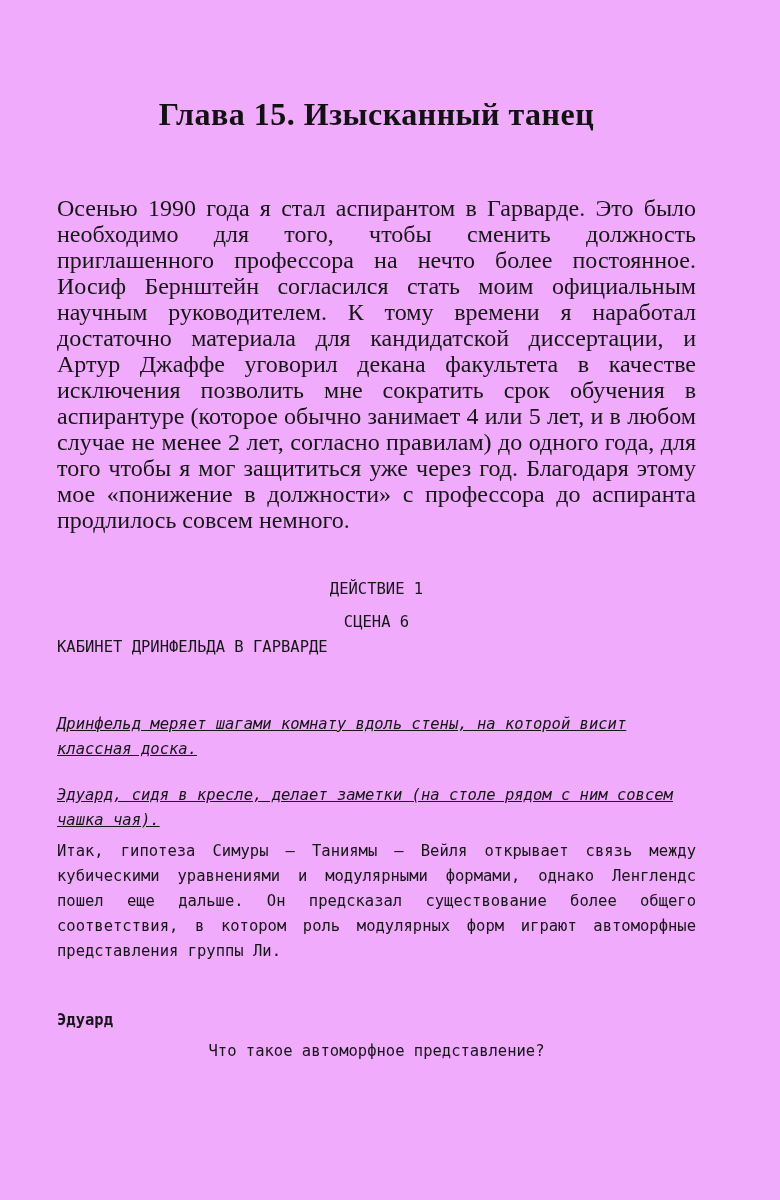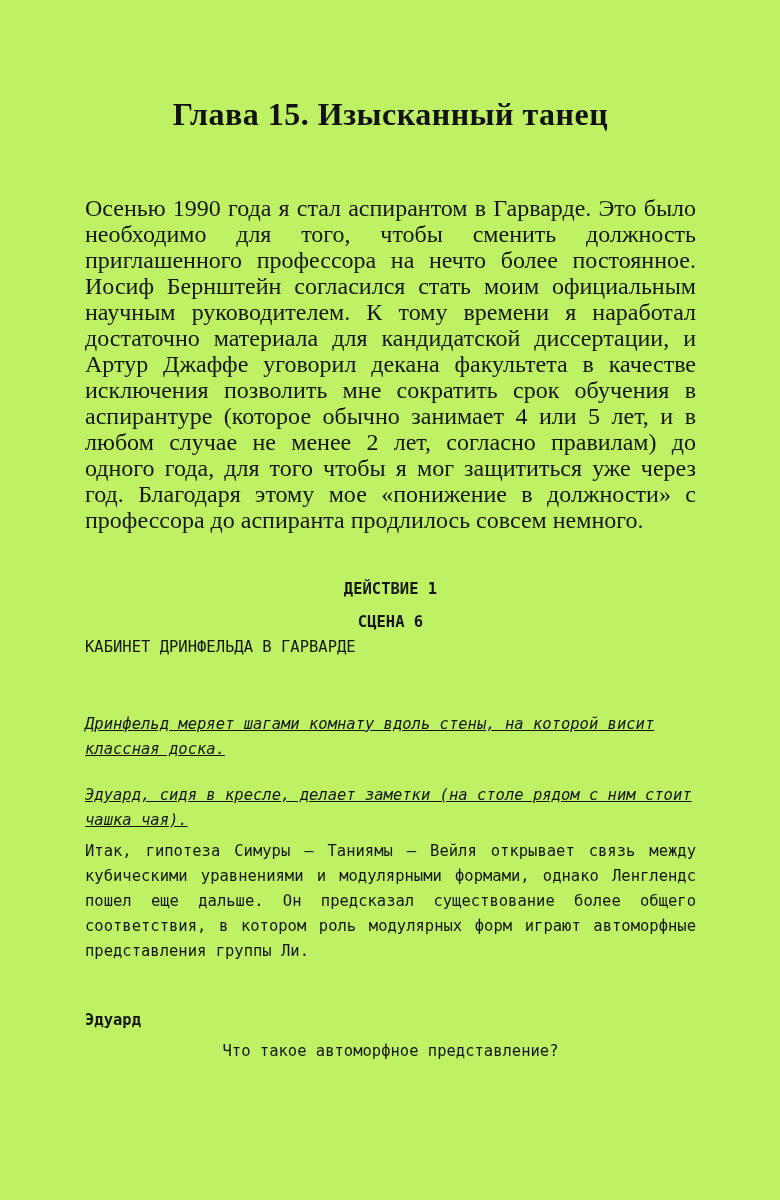--- a/index.html
+++ b/index.html
@@ -4,23 +4,23 @@
 <style>
   html, body {
     margin: 0;
     padding: 0;
     background: #ffffff;
   }
   .page {
     position: relative;
     width: 780px;
     height: 1200px;
-    background: #bef264;
+    background: #f0abfc;
     box-sizing: border-box;
-    padding: 96px 84px 0 85px;
+    padding: 96px 84px 0 57px;
     color: #161616;
     overflow: hidden;
   }
   .chapter-title {
     font-family: "Liberation Serif", serif;
     font-weight: 700;
     font-size: 32px;
     line-height: 1.15;
     text-align: center;
     color: #121212;
@@ -43,21 +43,20 @@
     font-size: 15.5px;
     line-height: 25px;
     color: #161616;
   }
   .sp-heading {
     margin: 0;
     font-weight: 400;
   }
   .sp-center {
     text-align: center;
-    font-weight: bold;
   }
   .sp-act { margin-top: 44px; }
   .sp-scene { margin-top: 8px; }
   .sp-location { text-align: left; }
   .stage-direction {
     font-style: italic;
     text-align: left;
     margin: 0;
     text-decoration: underline;
   }
@@ -90,21 +89,21 @@
   <div class="screenplay">
 
     <p class="sp-heading sp-center sp-act">ДЕЙСТВИЕ 1</p>
 
     <p class="sp-heading sp-center sp-scene">СЦЕНА 6</p>
 
     <p class="sp-heading sp-location">КАБИНЕТ ДРИНФЕЛЬДА В ГАРВАРДЕ</p>
 
     <p class="stage-direction first">Дринфельд меряет шагами комнату вдоль стены, на которой висит классная доска.</p>
 
-    <p class="stage-direction second">Эдуард, сидя в кресле, делает заметки (на столе рядом с ним стоит чашка чая).</p>
+    <p class="stage-direction second">Эдуард, сидя в кресле, делает заметки (на столе рядом с ним совсем чашка чая).</p>
 
     <div>
       <p class="dialogue-line">Итак, гипотеза Симуры — Таниямы — Вейля открывает связь между кубическими уравнениями и модулярными формами, однако Ленглендс пошел еще дальше. Он предсказал существование более общего соответствия, в котором роль модулярных форм играют автоморфные представления группы Ли.</p>
     </div>
 
     <div>
       <p class="speaker second">Эдуард</p>
       <p class="dialogue-line last">Что такое автоморфное представление?</p>
     </div>
 

